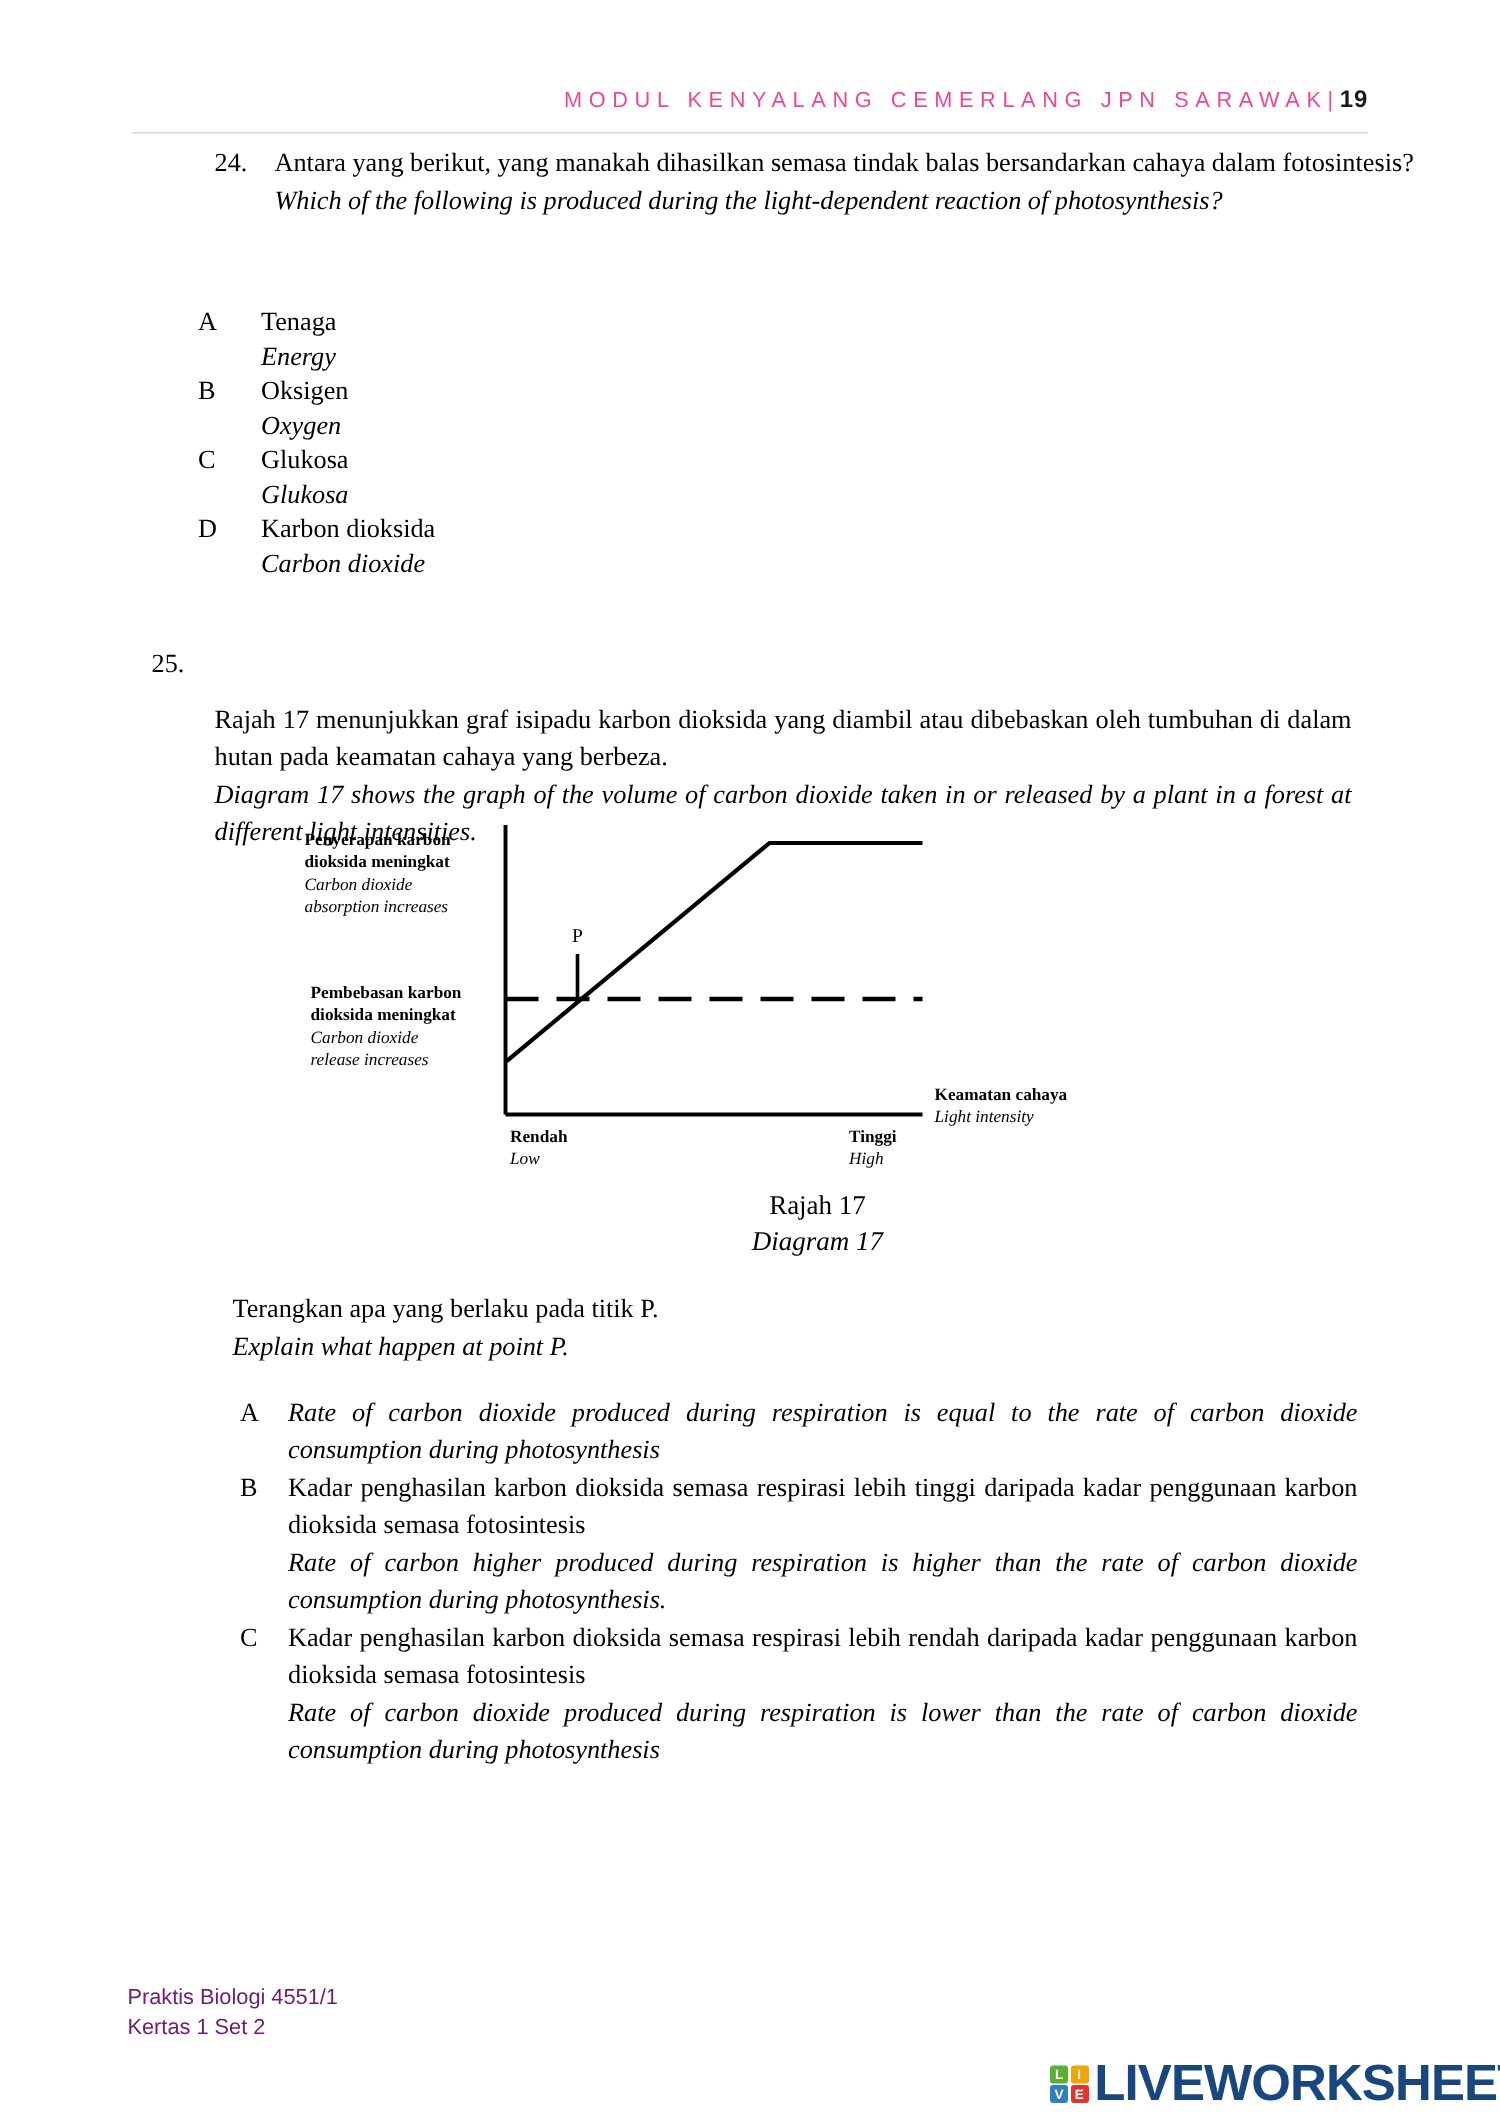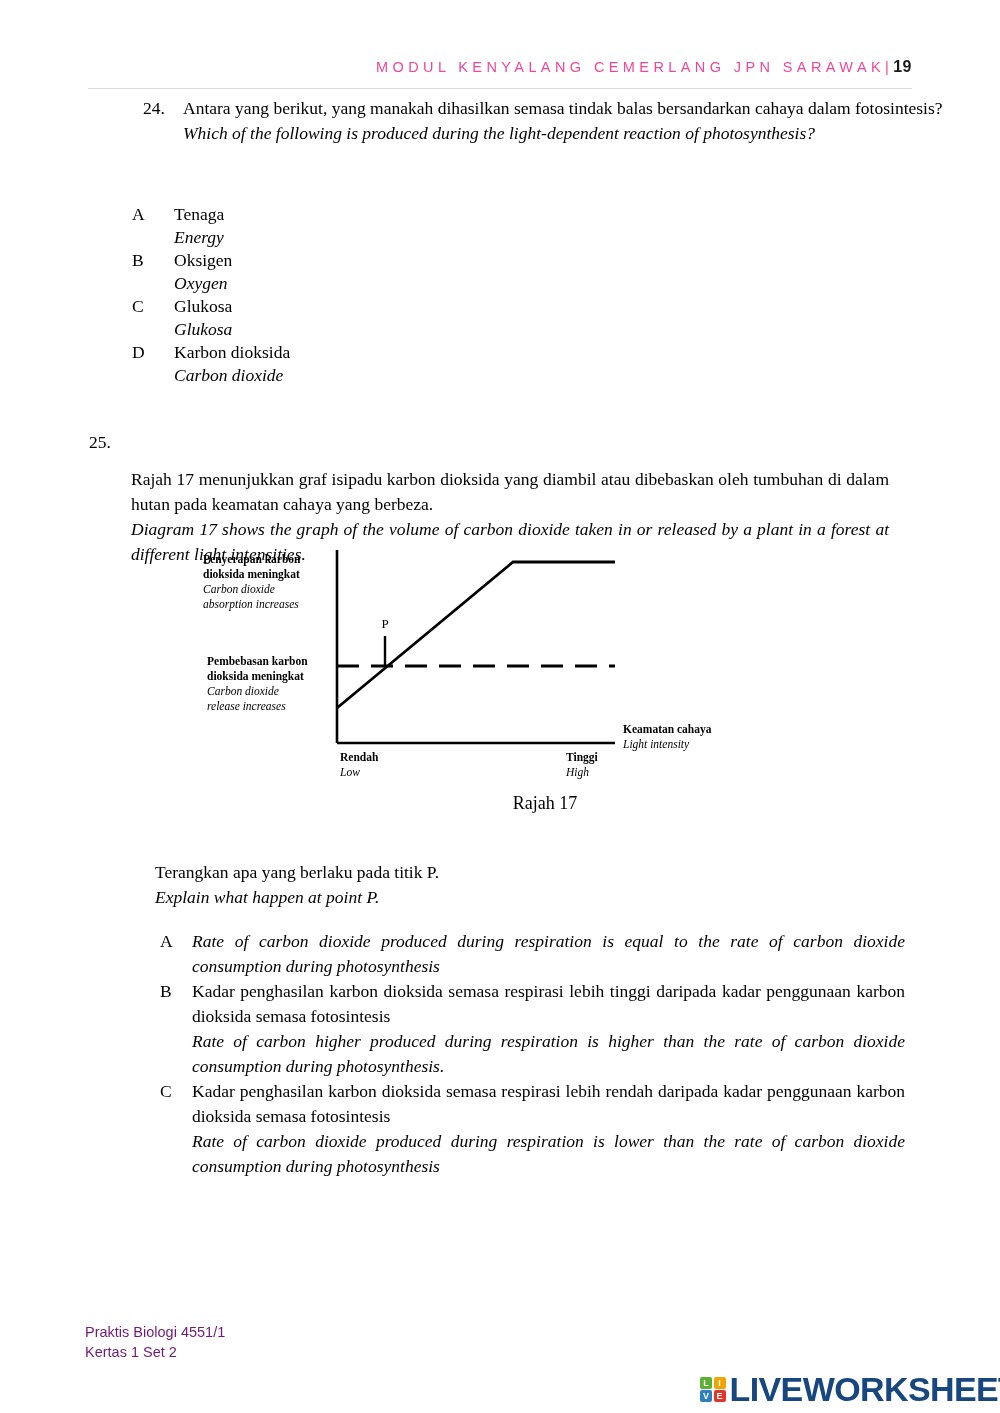--- a/index.html
+++ b/index.html
@@ -82,21 +82,21 @@
   .opt-letter {
     width: 42px;
     flex: 0 0 42px;
     font-size: 17.5px;
   }
   .opt-texts { flex: 1; }
   .opt-ms { display: block; }
   .opt-en { display: block; font-style: italic; }
 
   
-  #q25 { top: 430px; left: 89px; width: 800px; }
+  #q25 { top: 430px; left: 101px; width: 800px; }
   #q25 .q-num { width: 42px; }
   #q25 .q-body { margin-left: 42px; margin-top: 37px; }
 
   
   #diagram-wrap {
     position: absolute;
     top: 545px;
     left: 195px;
     width: 560px;
     height: 250px;
@@ -279,20 +279,21 @@
     <text x="145" y="216" class="dg-ms">Rendah</text>
     <text x="145" y="231" class="dg-en">Low</text>
 
     <text x="371" y="216" class="dg-ms">Tinggi</text>
     <text x="371" y="231" class="dg-en">High</text>
   </svg>
 </div>
 
 <div class="caption">
   <span class="cap-ms">Rajah 17</span>
+  <span class="cap-en">Diagram 17</span>
 </div>
 
 <div id="q25-prompt">
   <span class="p-ms">Terangkan apa yang berlaku pada titik P.</span>
   <br>
   <span class="p-en">Explain what happen at point P.</span>
 </div>
 
 <div id="q25-options">
   <div class="opt-row">

